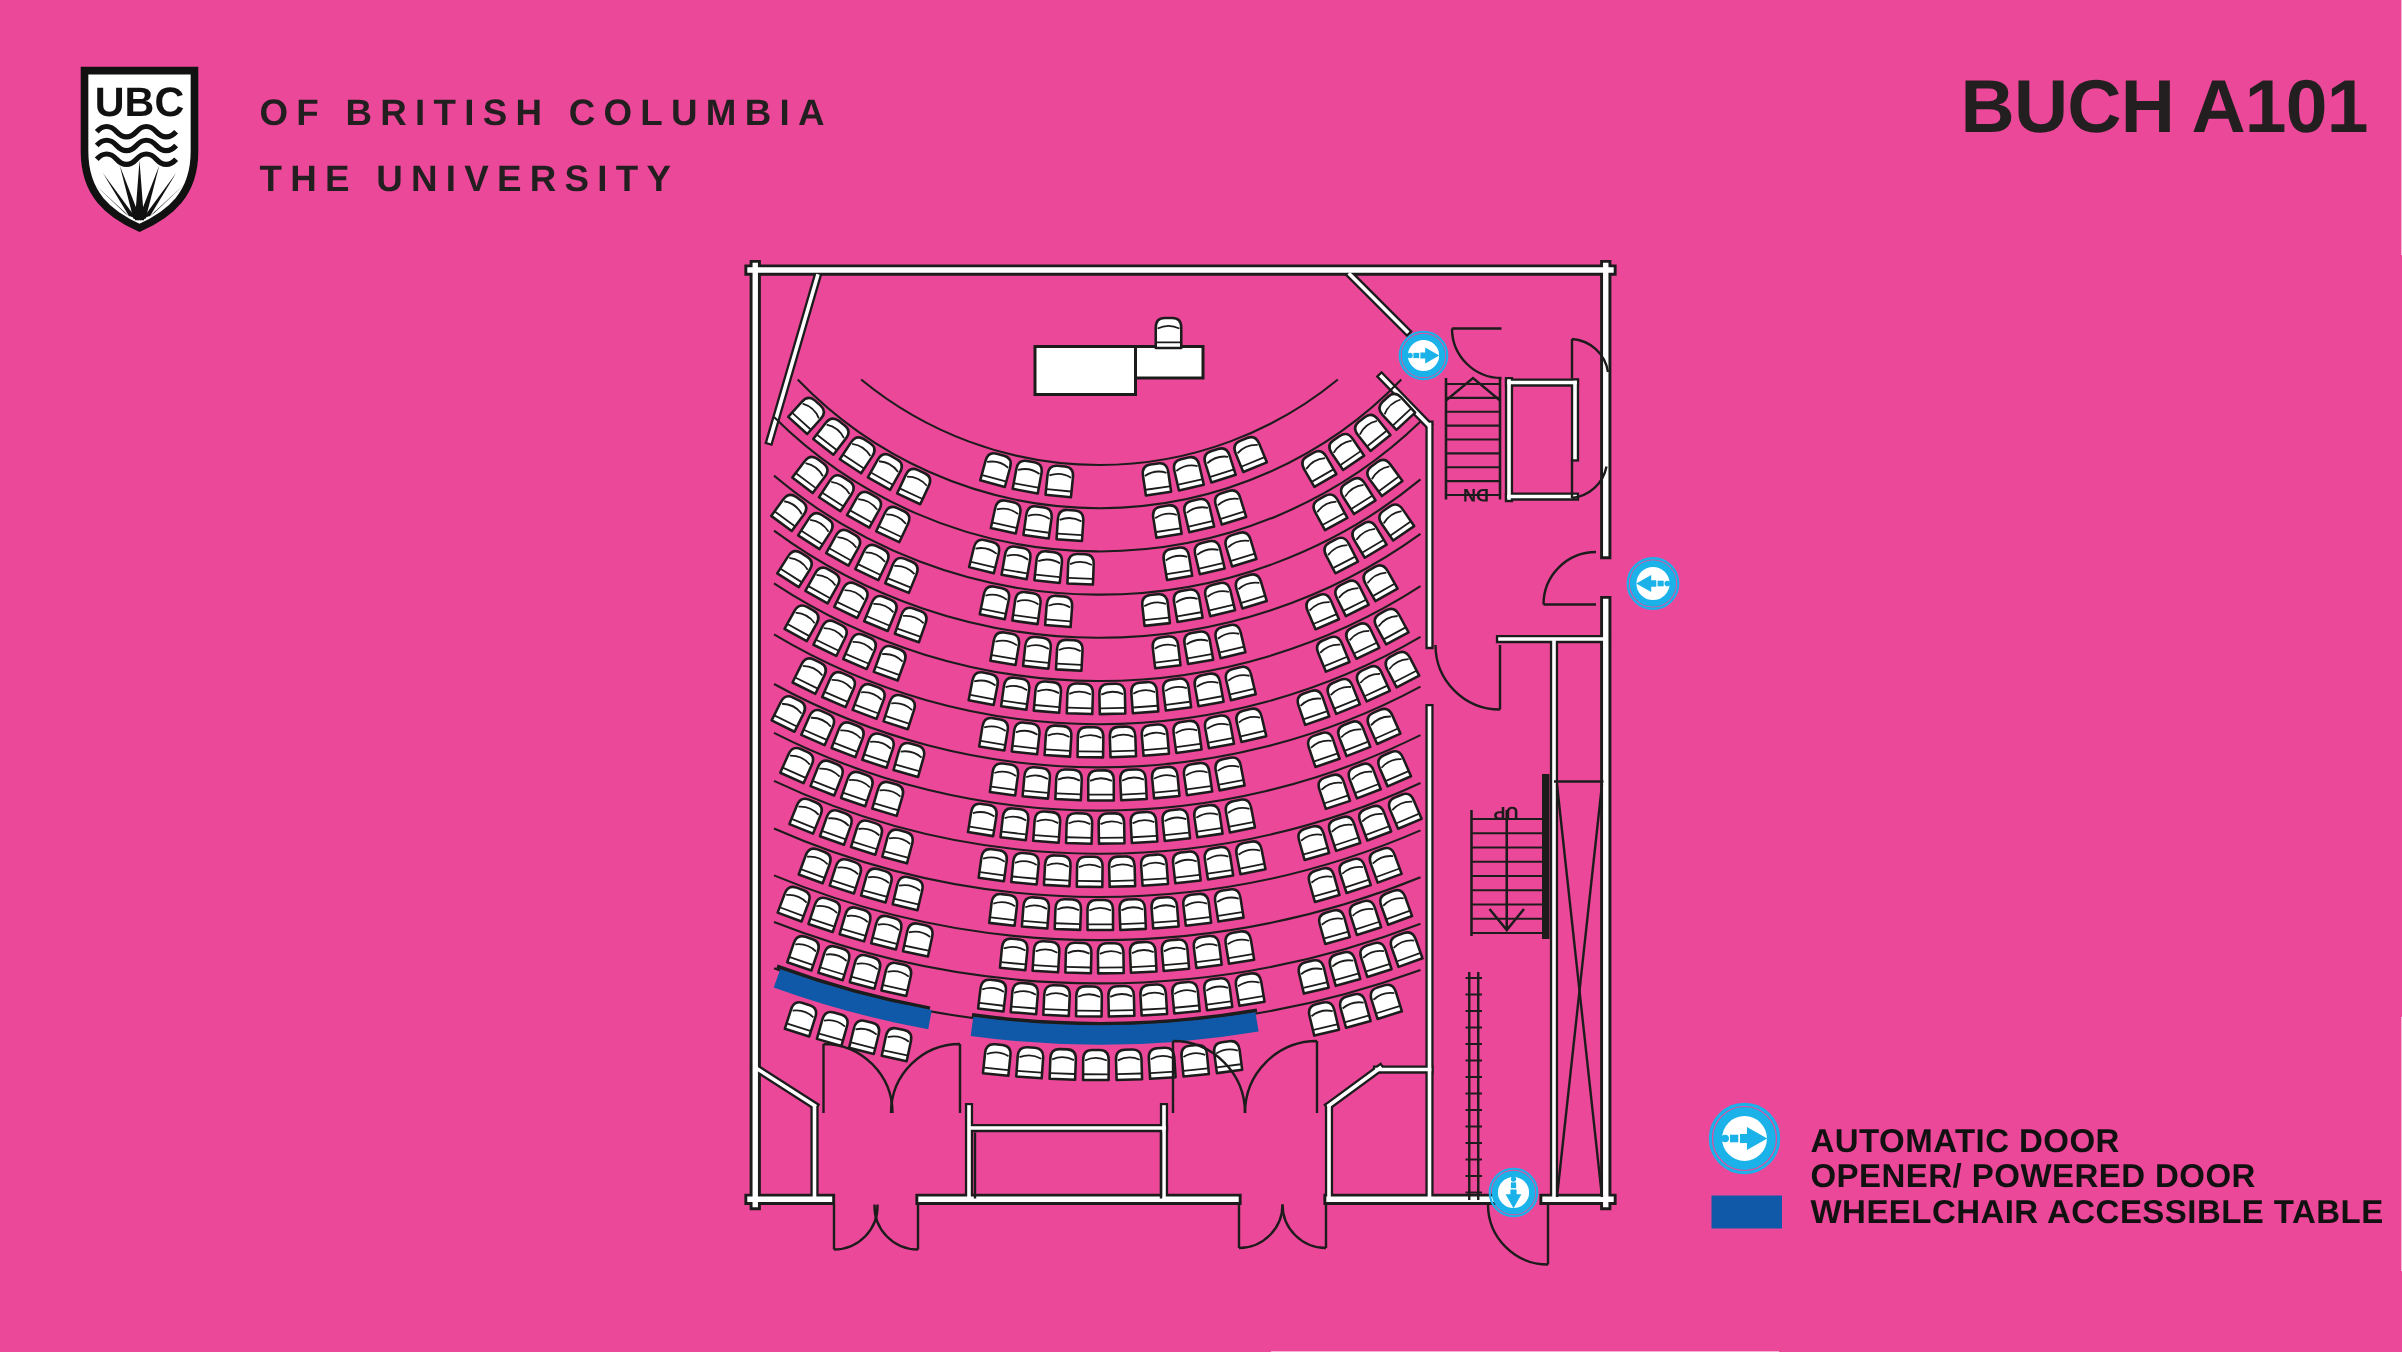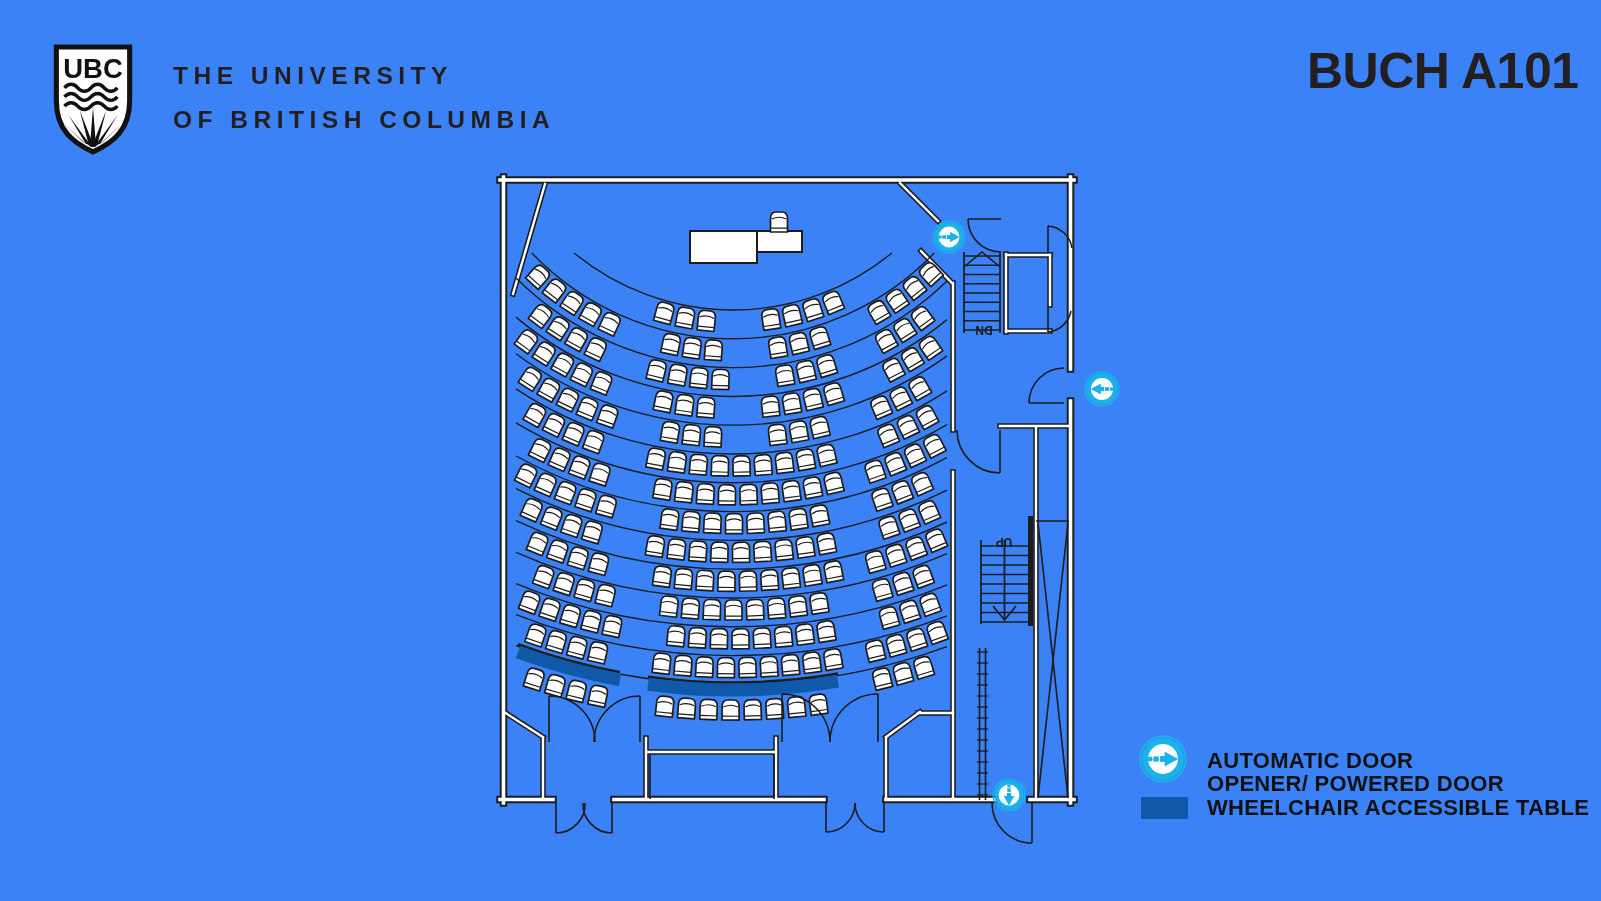--- a/index.html
+++ b/index.html
@@ -1,16 +1,16 @@
 <!DOCTYPE html>
 <html><head>
 <meta charset="utf-8">
 <style>
   html,body{margin:0;padding:0;background:#fff;}
-  .page{position:relative;width:1601px;height:901px;background:#3b82f6;overflow:hidden;
+  .page{position:relative;width:1601px;height:901px;background:#ec4899;overflow:hidden;
         font-family:"Liberation Sans",sans-serif;color:#231f20;}
   .logo{position:absolute;left:52px;top:44px;width:82px;height:112px;}
   .uni-name{position:absolute;left:173px;top:54px;font-weight:bold;font-size:24.5px;
             letter-spacing:5.5px;line-height:44px;white-space:nowrap;}
   .room-title{position:absolute;left:1307px;top:42px;font-weight:bold;font-size:50px;
               letter-spacing:-0.5px;white-space:nowrap;}
   #plan{position:absolute;left:0;top:0;width:1601px;height:901px;}
   svg text{font-family:"Liberation Sans",sans-serif;}
 </style>
 </head>
@@ -31,22 +31,22 @@
       <polygon points="36,100 41,101 27,65"></polygon>
       <polygon points="39,101 44,100 53,65"></polygon>
       <polygon points="33,98 38,100 16,70"></polygon>
       <polygon points="42,100 47,98 64,70"></polygon>
       <polygon points="30,96 34,99 10,77"></polygon>
       <polygon points="46,99 50,96 70,77"></polygon>
     </g>
   </svg>
 
   <div class="uni-name">
+    <div>OF BRITISH COLUMBIA</div>
     <div>THE UNIVERSITY</div>
-    <div>OF BRITISH COLUMBIA</div>
   </div>
 
   <div class="room-title">BUCH A101</div>
 
   <svg id="plan" viewBox="0 0 1601 901">
       <g>
         <line x1="500" y1="180" x2="1074" y2="180" stroke="#1c1c1c" stroke-width="7.5" stroke-linecap="square"></line>
         <line x1="503.5" y1="177" x2="503.5" y2="803" stroke="#1c1c1c" stroke-width="7.5" stroke-linecap="square"></line>
         <line x1="1070.5" y1="177" x2="1070.5" y2="369" stroke="#1c1c1c" stroke-width="7.5" stroke-linecap="square"></line>
         <line x1="1070.5" y1="401" x2="1070.5" y2="803" stroke="#1c1c1c" stroke-width="7.5" stroke-linecap="square"></line>

